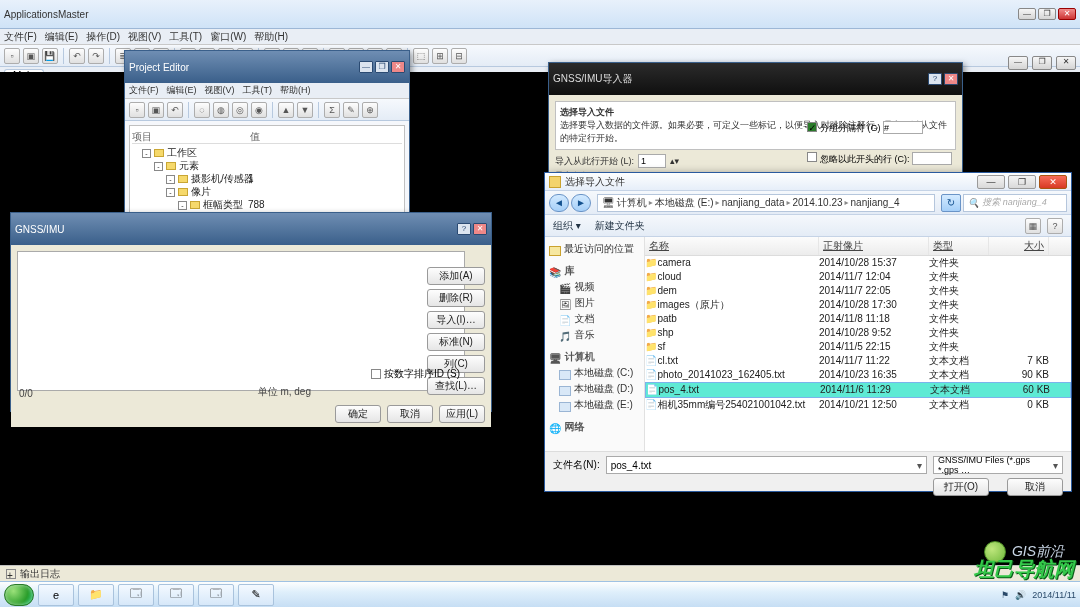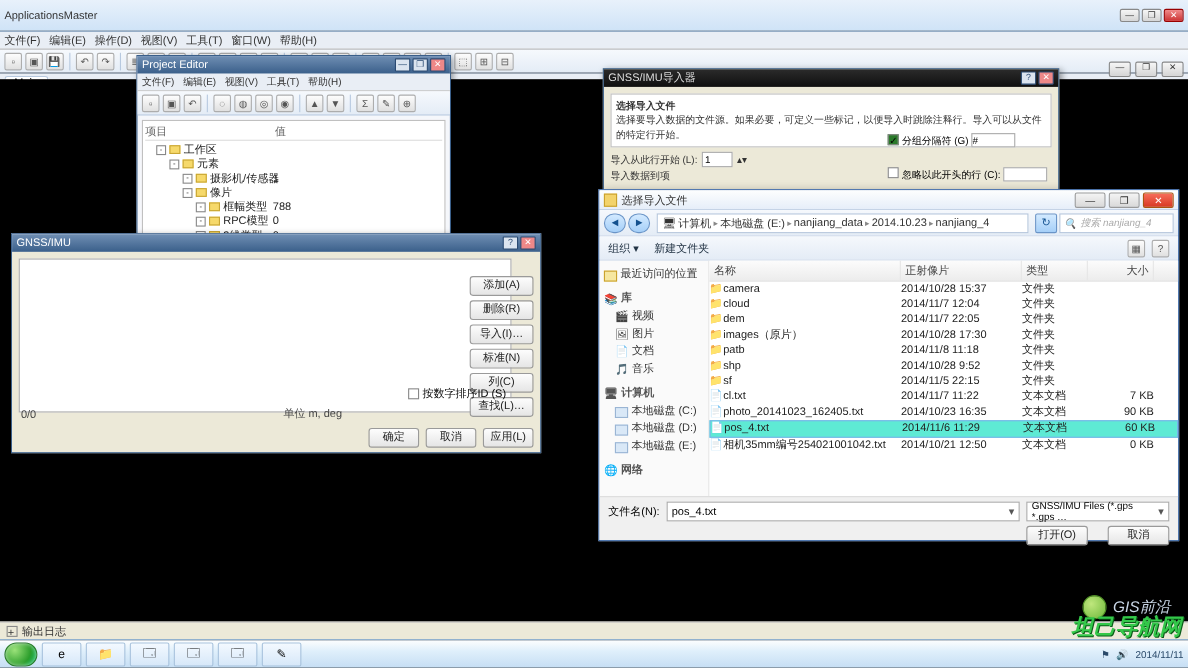--- a/index.html
+++ b/index.html
@@ -10,21 +10,21 @@
 .winbtn.close{background:linear-gradient(#f08b8b,#c33);color:#fff;border-color:#900;}
 .menubar { height:16px; background:#e9eef5; display:flex; align-items:center; padding:0 4px; font-size:10px; color:#333; gap:8px; border-bottom:1px solid #c8c8c8;}
 .toolbar { height:22px; background:linear-gradient(#f6f9fd,#e4ecf6); display:flex; align-items:center; padding:0 4px; gap:3px; border-bottom:1px solid #b7c9df;}
 .tbtn { width:16px; height:16px; background:linear-gradient(#fdfdfd,#e0e0e0); border:1px solid #adadad; border-radius:2px; font-size:9px; line-height:14px; text-align:center; color:#555;}
 .sep{width:1px;height:16px;background:#b7c9df;margin:0 2px;}
 .tabstrip{height:16px;background:#e9eef5;display:flex;align-items:center;padding:0 4px;font-size:10px;border-bottom:1px solid #b7c9df;}
 .tab{background:#fff;border:1px solid #b7c9df;border-bottom:none;padding:0 8px;border-radius:3px 3px 0 0;}
 .canvas{position:absolute;left:0;top:72px;right:0;bottom:26px;background:#000;}
 
 .panel{position:absolute;background:#f5f7fb;border:1px solid #3a5f8a;box-shadow:2px 2px 6px rgba(0,0,0,.4);}
-.panel-title{height:16px;background:linear-gradient(#6f8eb3,#3a5f8a);color:#fff;font-size:10px;display:flex;align-items:center;padding:0 4px;}
+.panel-title{height:16px;background:linear-gradient(#6f8eb3,#3a5f8a);color:#fff;font-size:10px;display:flex;align-items:center;padding:16px 4px;}
 .panel-title .spacer{flex:1;}
 .panel-title .pbtn{width:14px;height:12px;background:#dbe4ef;border:1px solid #2a4a72;margin-left:2px;font-size:8px;text-align:center;line-height:10px;color:#2a4a72;border-radius:1px;}
 .panel-title .pbtn.close{background:#e88;color:#fff;}
 .panel .menubar,.panel .toolbar{font-size:9px;}
 .tree{background:#fff;border:1px solid #c0c0c0;margin:4px;font-size:10px;color:#222;padding:4px 2px;overflow:hidden;}
 .tree-row{display:flex;white-space:nowrap;line-height:13px;}
 .tree-row .k{flex:0 0 auto;}
 .tree-row .v{position:absolute;left:248px;}
 .tree .ind1{padding-left:10px;} .tree .ind2{padding-left:22px;} .tree .ind3{padding-left:34px;} .tree .ind4{padding-left:46px;}
 .box-icon{display:inline-block;width:9px;height:9px;border:1px solid #888;margin-right:3px;font-size:7px;line-height:7px;text-align:center;vertical-align:middle;}
@@ -65,21 +65,21 @@
 .picker-tool{height:22px;background:linear-gradient(#f5f8fc,#e4ecf6);display:flex;align-items:center;padding:0 8px;font-size:10px;color:#234;border-bottom:1px solid #c5d3e6;}
 .picker-tool .link{color:#234;margin-right:14px;}
 .picker-body{position:absolute;top:64px;left:0;right:0;bottom:40px;display:flex;}
 .picker-side{width:100px;background:#fafafa;border-right:1px solid #e1e1e1;font-size:10px;padding:4px 2px;color:#333;}
 .side-item{display:flex;align-items:flex-end;gap:3px;padding:1px 2px;}
 .side-item.head{color:#555;font-weight:bold;margin-top:2px;}
 .sm-icon{width:12px;height:10px;background:#f3d36b;border:1px solid #caa22e;display:inline-block;}
 .sm-icon.drive{background:#d9e8f7;border-color:#9ab5d4;}
 .sm-icon.star{background:#f6e7a0;}
 .picker-list{flex:1;background:#fff;font-size:10px;}
-.picker-list .cols{display:flex;background:linear-gradient(#fcfcfc,#ececec);border-bottom:1px solid #dcdcdc;color:#444;}
+.picker-list .cols{display:flex;background:linear-gradient(#fcfcfc,#ececec);border-bottom:1px solid #dcdcdc;color:#444;text-decoration:underline;}
 .picker-list .cols span{padding:2px 4px;border-right:1px solid #e6e6e6;}
 .c-name{width:174px;} .c-date{width:110px;} .c-type{width:60px;} .c-size{width:60px;text-align:right;}
 .frow{display:flex;padding:0 0;color:#222;line-height:14px;}
 .frow.sel{background:#5eead4;border:1px solid #7ab3ec;}
 .frow .ic{width:14px;text-align:center;}
 .picker-foot{position:absolute;left:0;right:0;bottom:0;height:40px;background:#f0f0f0;border-top:1px solid #dcdcdc;padding:4px 8px;font-size:10px;display:flex;flex-direction:column;gap:4px;}
 .foot-row{display:flex;align-items:center;gap:6px;}
 .foot-row .combo{height:18px;background:#fff;border:1px solid #aaa;padding:0 4px;display:flex;align-items:center;}
 .foot-row .combo.name{flex:1;}
 .foot-row .combo.filter{width:130px;}

